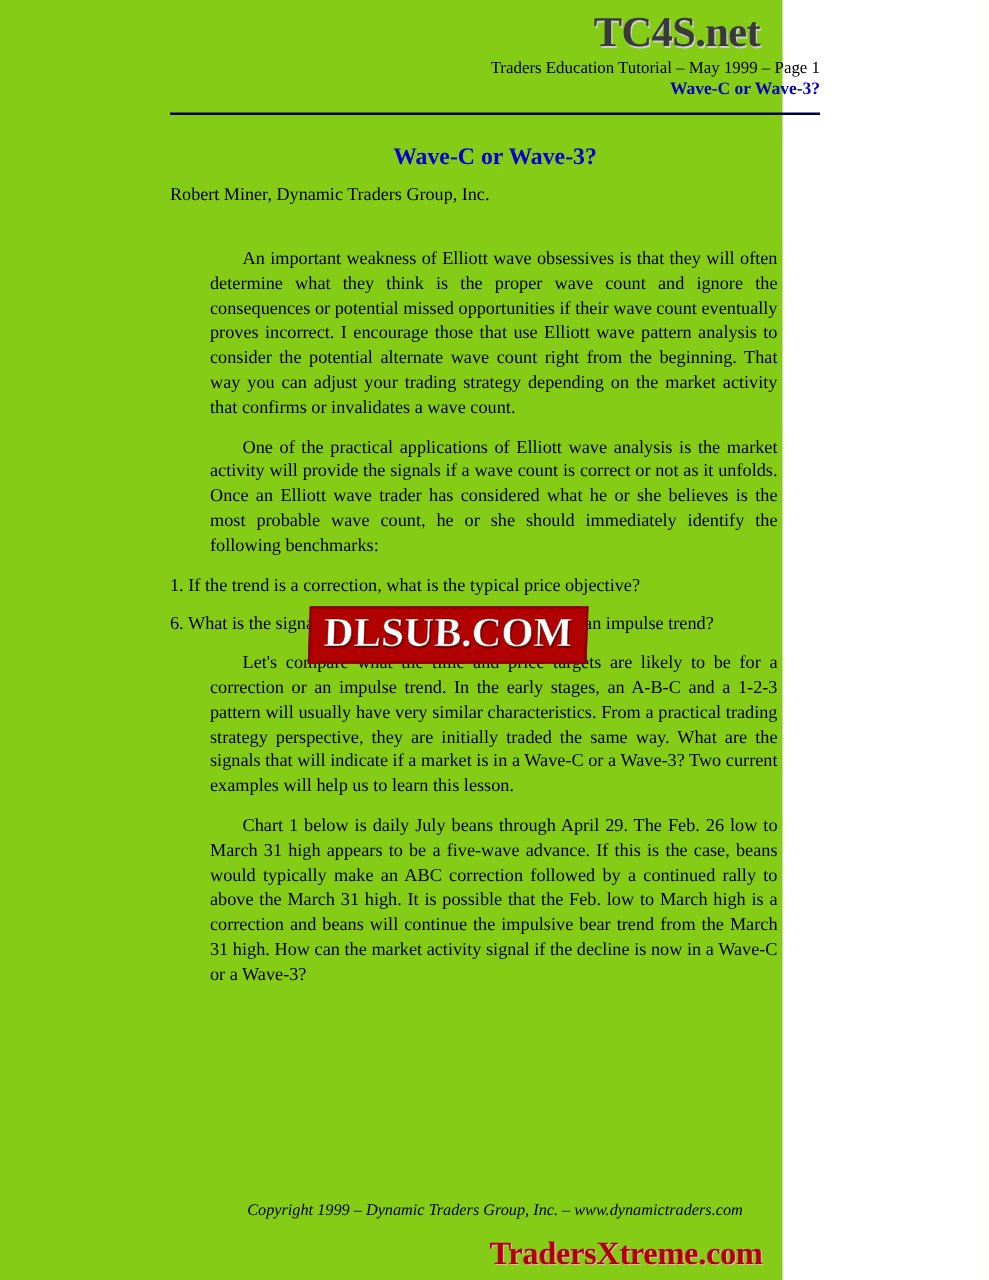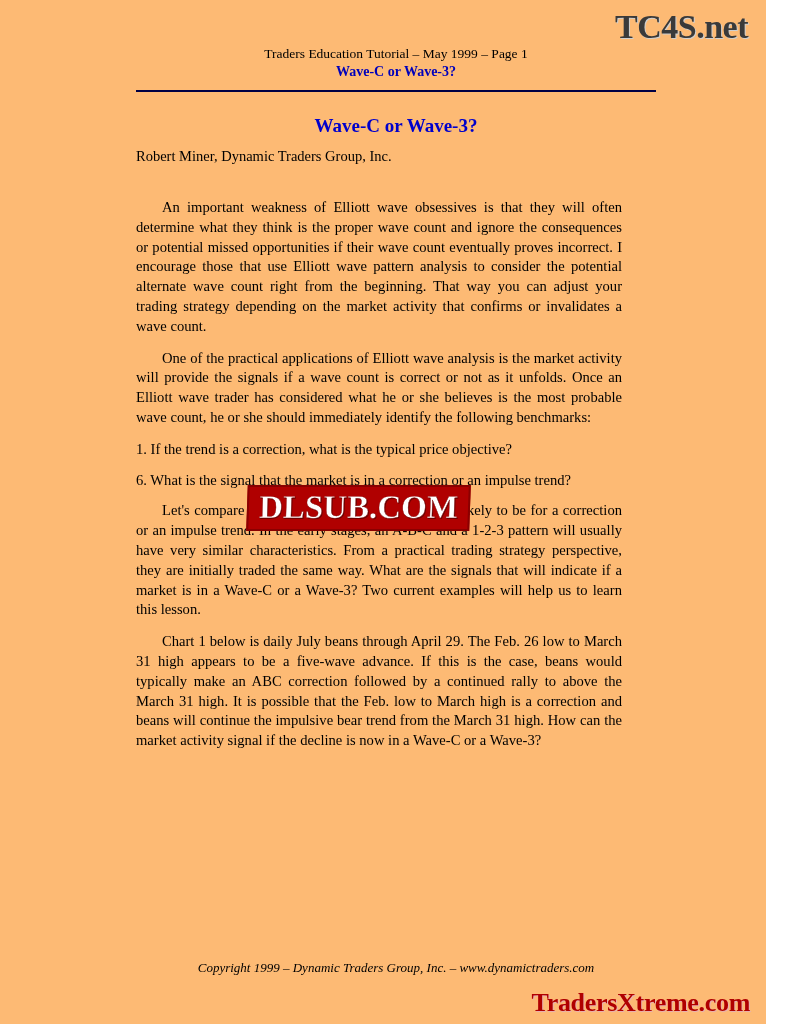--- a/index.html
+++ b/index.html
@@ -12,23 +12,23 @@
     height: 1024px;
     position: relative;
     font-family: "Liberation Serif", serif;
     color: #000000;
     overflow: hidden;
   }
 
   .page {
     position: absolute;
     left: 0; top: 0;
-    width: 766px;
+    width: 626px;
     height: 1024px;
-    background: #fdba74;
+    background: #84cc16;
   }
 
   
   .wm-top {
     position: absolute;
     right: 18px;
     top: 8px;
     font-family: "Liberation Serif", serif;
     font-size: 34px;
     font-weight: bold;
@@ -36,21 +36,21 @@
     letter-spacing: -0.5px;
     text-shadow: 1px 1px 0 #cfcfcf;
   }
 
   
   .header {
     position: absolute;
     left: 136px;
     top: 46px;
     width: 520px;
-    text-align: center;
+    text-align: right;
   }
   .header-line1 {
     font-size: 13.5px;
     color: #000;
     line-height: 1.25;
   }
   .header-line2 {
     font-size: 14px;
     font-weight: bold;
     color: #0000bb;
@@ -91,21 +91,21 @@
     top: 198px;
     width: 486px;
   }
   .para {
     font-size: 14.6px;
     line-height: 19.8px;
     text-align: justify;
     margin: 0 0 12px 0;
     color: #000;
   }
-  .para.indent { text-indent: 26px; }
+  .para.indent { text-indent: 26px; margin-left: 32px; }
   .para.tight { margin-bottom: 11px; }
 
   
   .wm-center {
     position: absolute;
     left: 247px;
     top: 485px;
     font-family: "Liberation Serif", serif;
     font-size: 33px;
     font-weight: bold;

